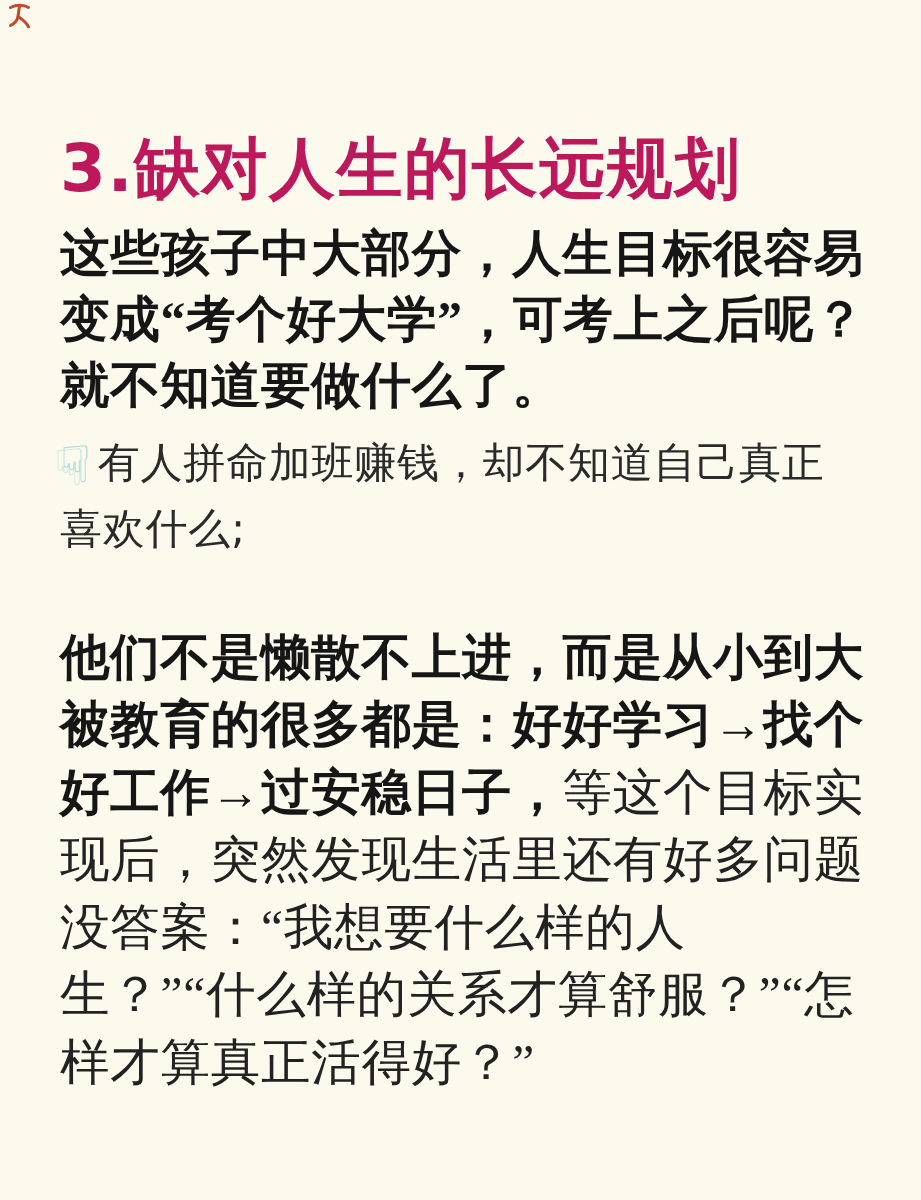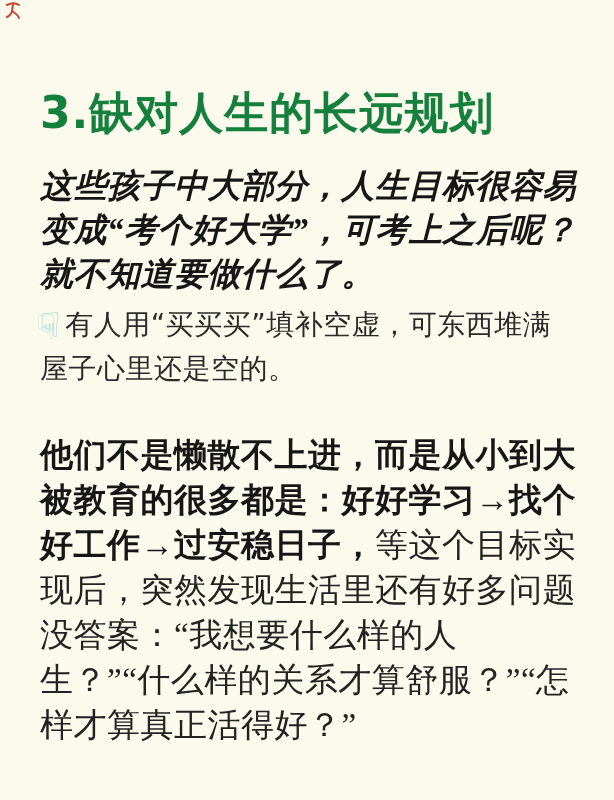--- a/index.html
+++ b/index.html
@@ -30,35 +30,34 @@
     width: 16px;
     height: 17px;
   }
   .title {
     margin: 0;
     padding-top: 84px;
     font-family: "DejaVu Sans", "Liberation Sans", sans-serif;
     font-size: 44px;
     line-height: 58px;
     font-weight: 700;
-    color: #15803d;
+    color: #be185d;
     letter-spacing: 1px;
     white-space: nowrap;
   }
   .para {
     margin: 0;
     font-size: 33px;
     line-height: 44px;
     letter-spacing: 0.5px;
     color: #161616;
   }
   .para-intro {
-    margin-top: 22px;
+    margin-top: 6px;
     font-weight: 900;
-    font-style: italic;
   }
   .bullet-list {
     margin-top: 7px;
   }
   .bullet {
     margin: 0 0 5px 0;
     font-family: "DejaVu Sans", "Liberation Sans", sans-serif;
     font-size: 28px;
     line-height: 44px;
     font-weight: 400;
@@ -97,18 +96,18 @@
     <path d="M2 3 C6 1, 11 1, 14 3" stroke="#C34B2D" stroke-width="2" fill="none" stroke-linecap="round"></path>
     <path d="M8 2 L7 9 C6.5 12, 4 14, 2 15" stroke="#C34B2D" stroke-width="2" fill="none" stroke-linecap="round"></path>
     <path d="M7 9 C10 11, 13 13, 14 16" stroke="#C34B2D" stroke-width="2" fill="none" stroke-linecap="round"></path>
   </svg>
 
   <h1 class="title">3.缺对人生的长远规划</h1>
 
   <p class="para para-intro">这些孩子中大部分，人生目标很容易变成“考个好大学”，可考上之后呢？就不知道要做什么了。</p>
 
   <div class="bullet-list">
-    <p class="bullet"><span class="hand-icon">☟</span><span>有人用“买买买”填补空虚，可东西堆满屋子心里还是空的。</span></p>
+    <p class="bullet"><span class="hand-icon">☟</span><span>有人拼命加班赚钱，却不知道自己真正喜欢什么;</span></p>
   </div>
 
   <p class="para para-closing"><span class="bold-run">他们不是懒散不上进，而是从小到大被教育的很多都是：好好学习→找个好工作→过安稳日子，</span><span class="regular-run">等这个目标实现后，突然发现生活里还有好多问题没答案：“我想要什么样的人生？”“什么样的关系才算舒服？”“怎样才算真正活得好？”</span></p>
 
 </div>
 
 </body></html>

